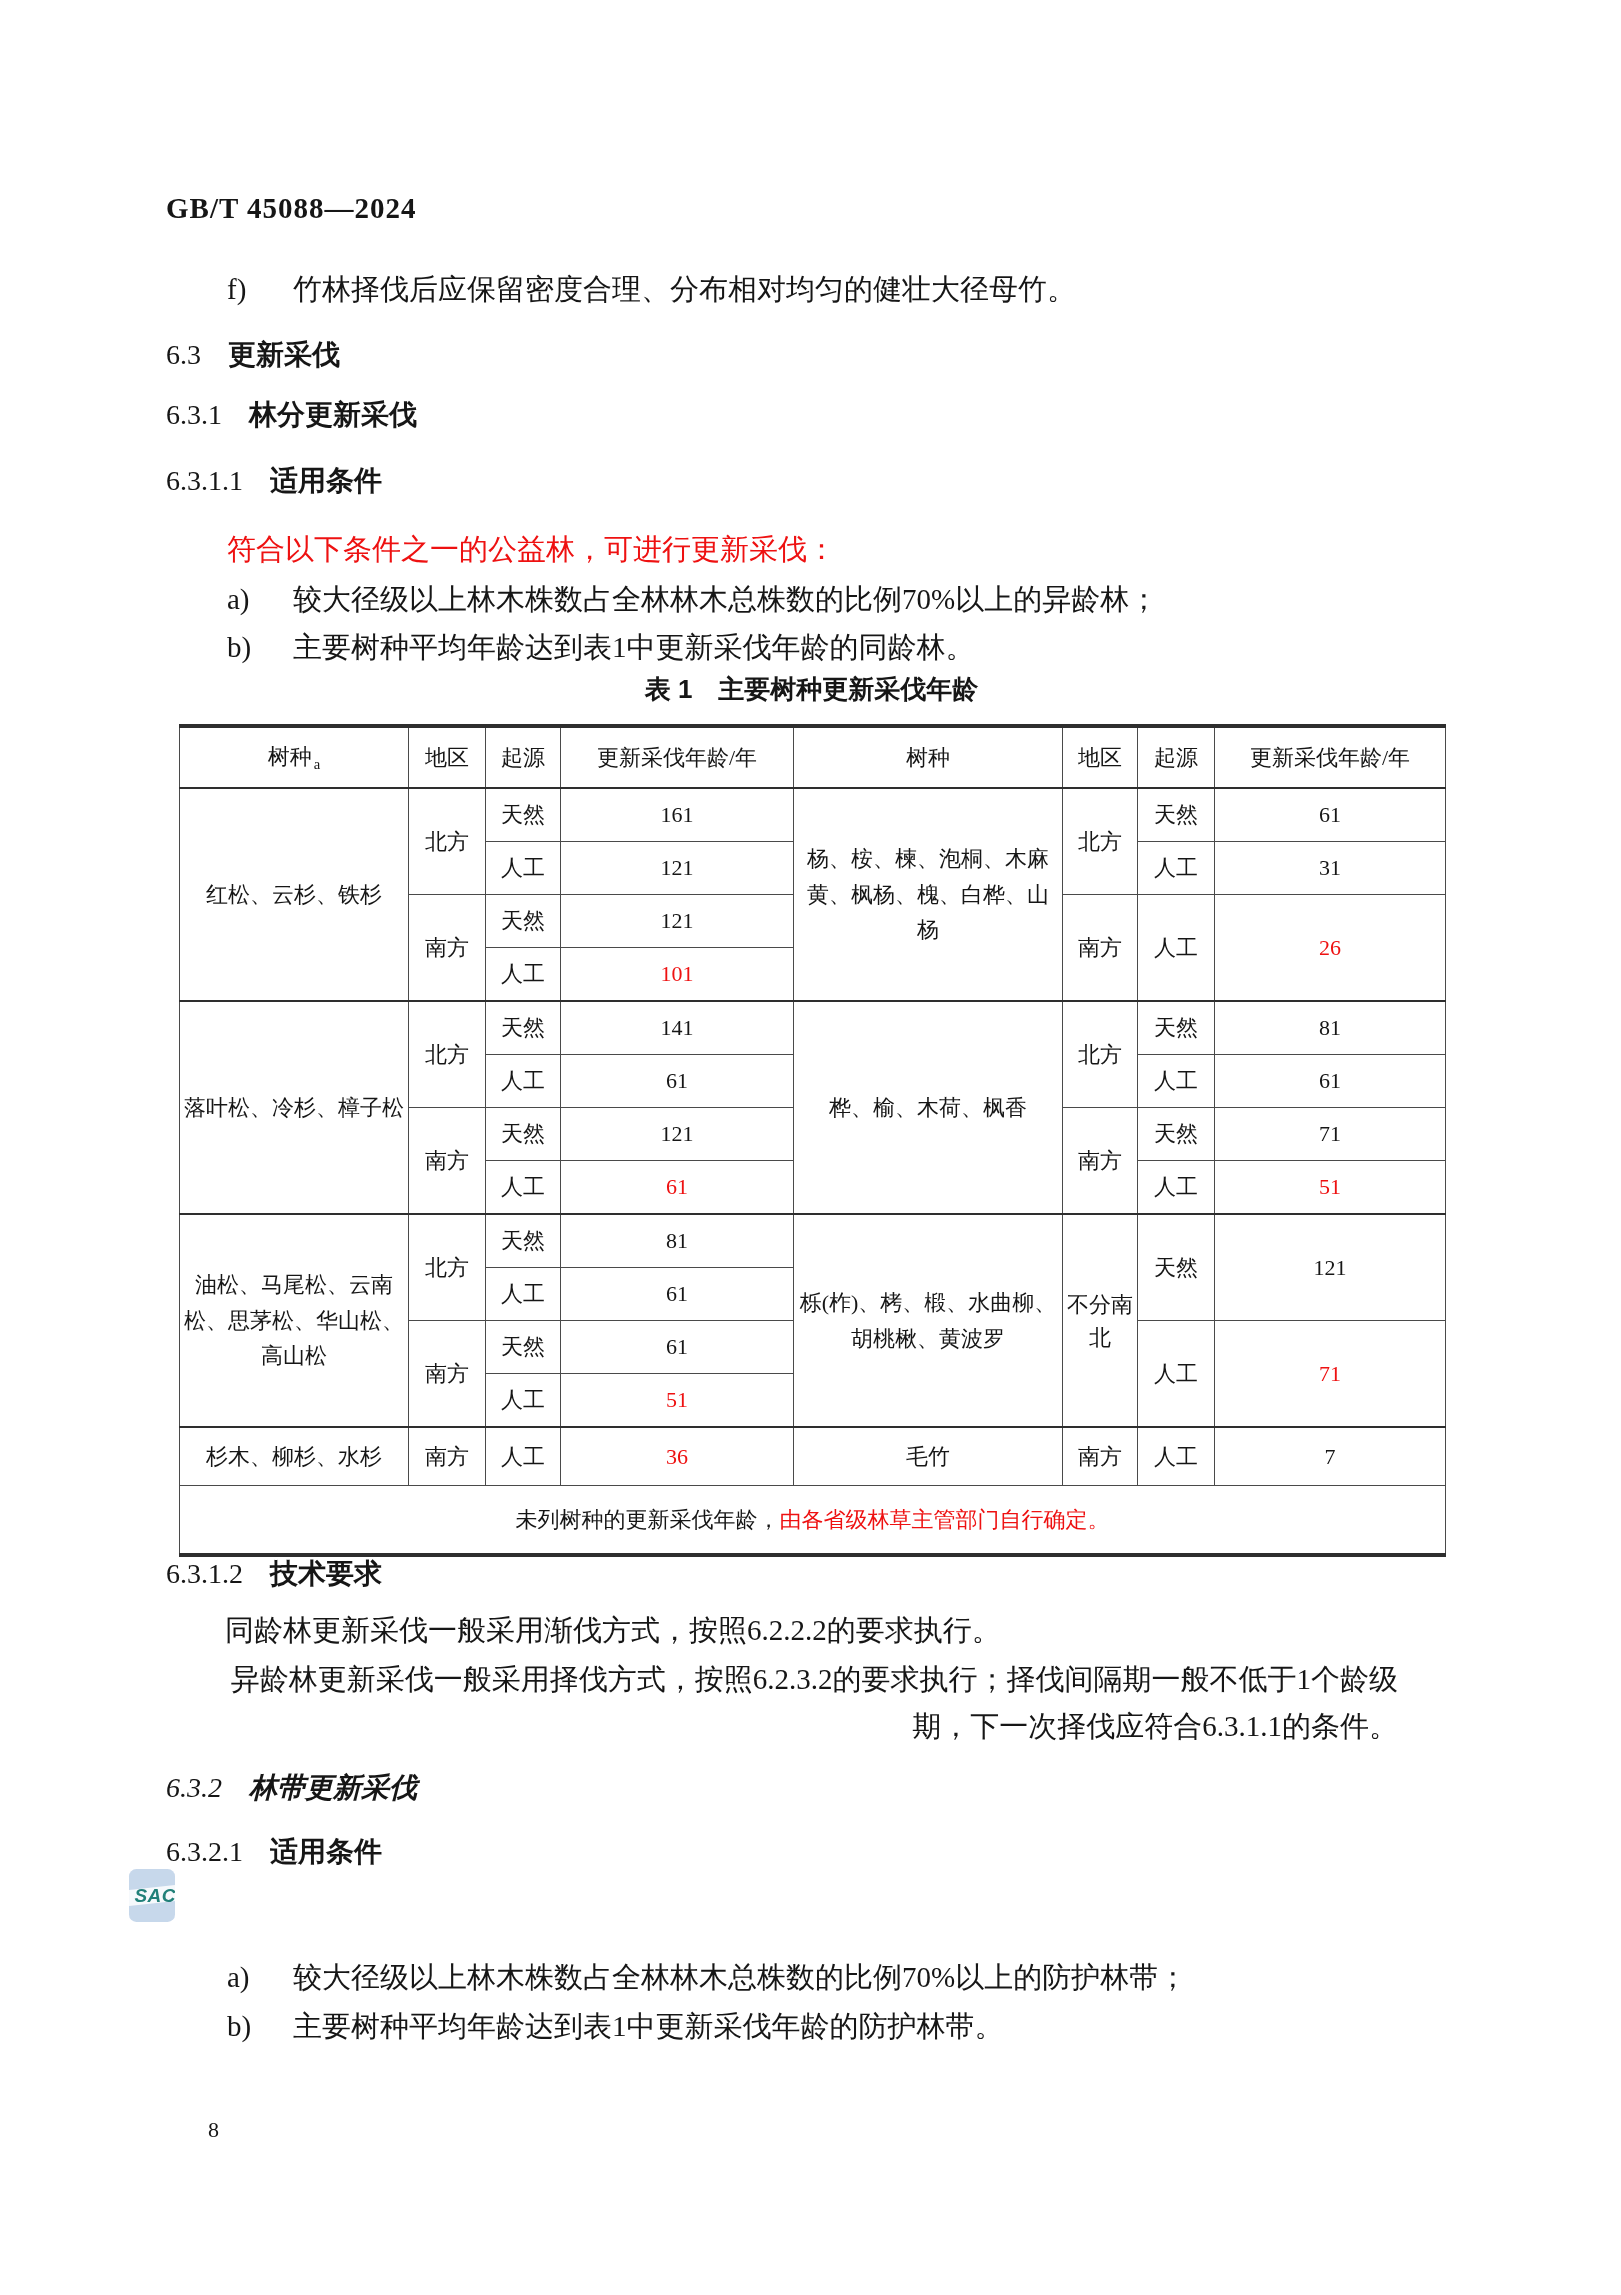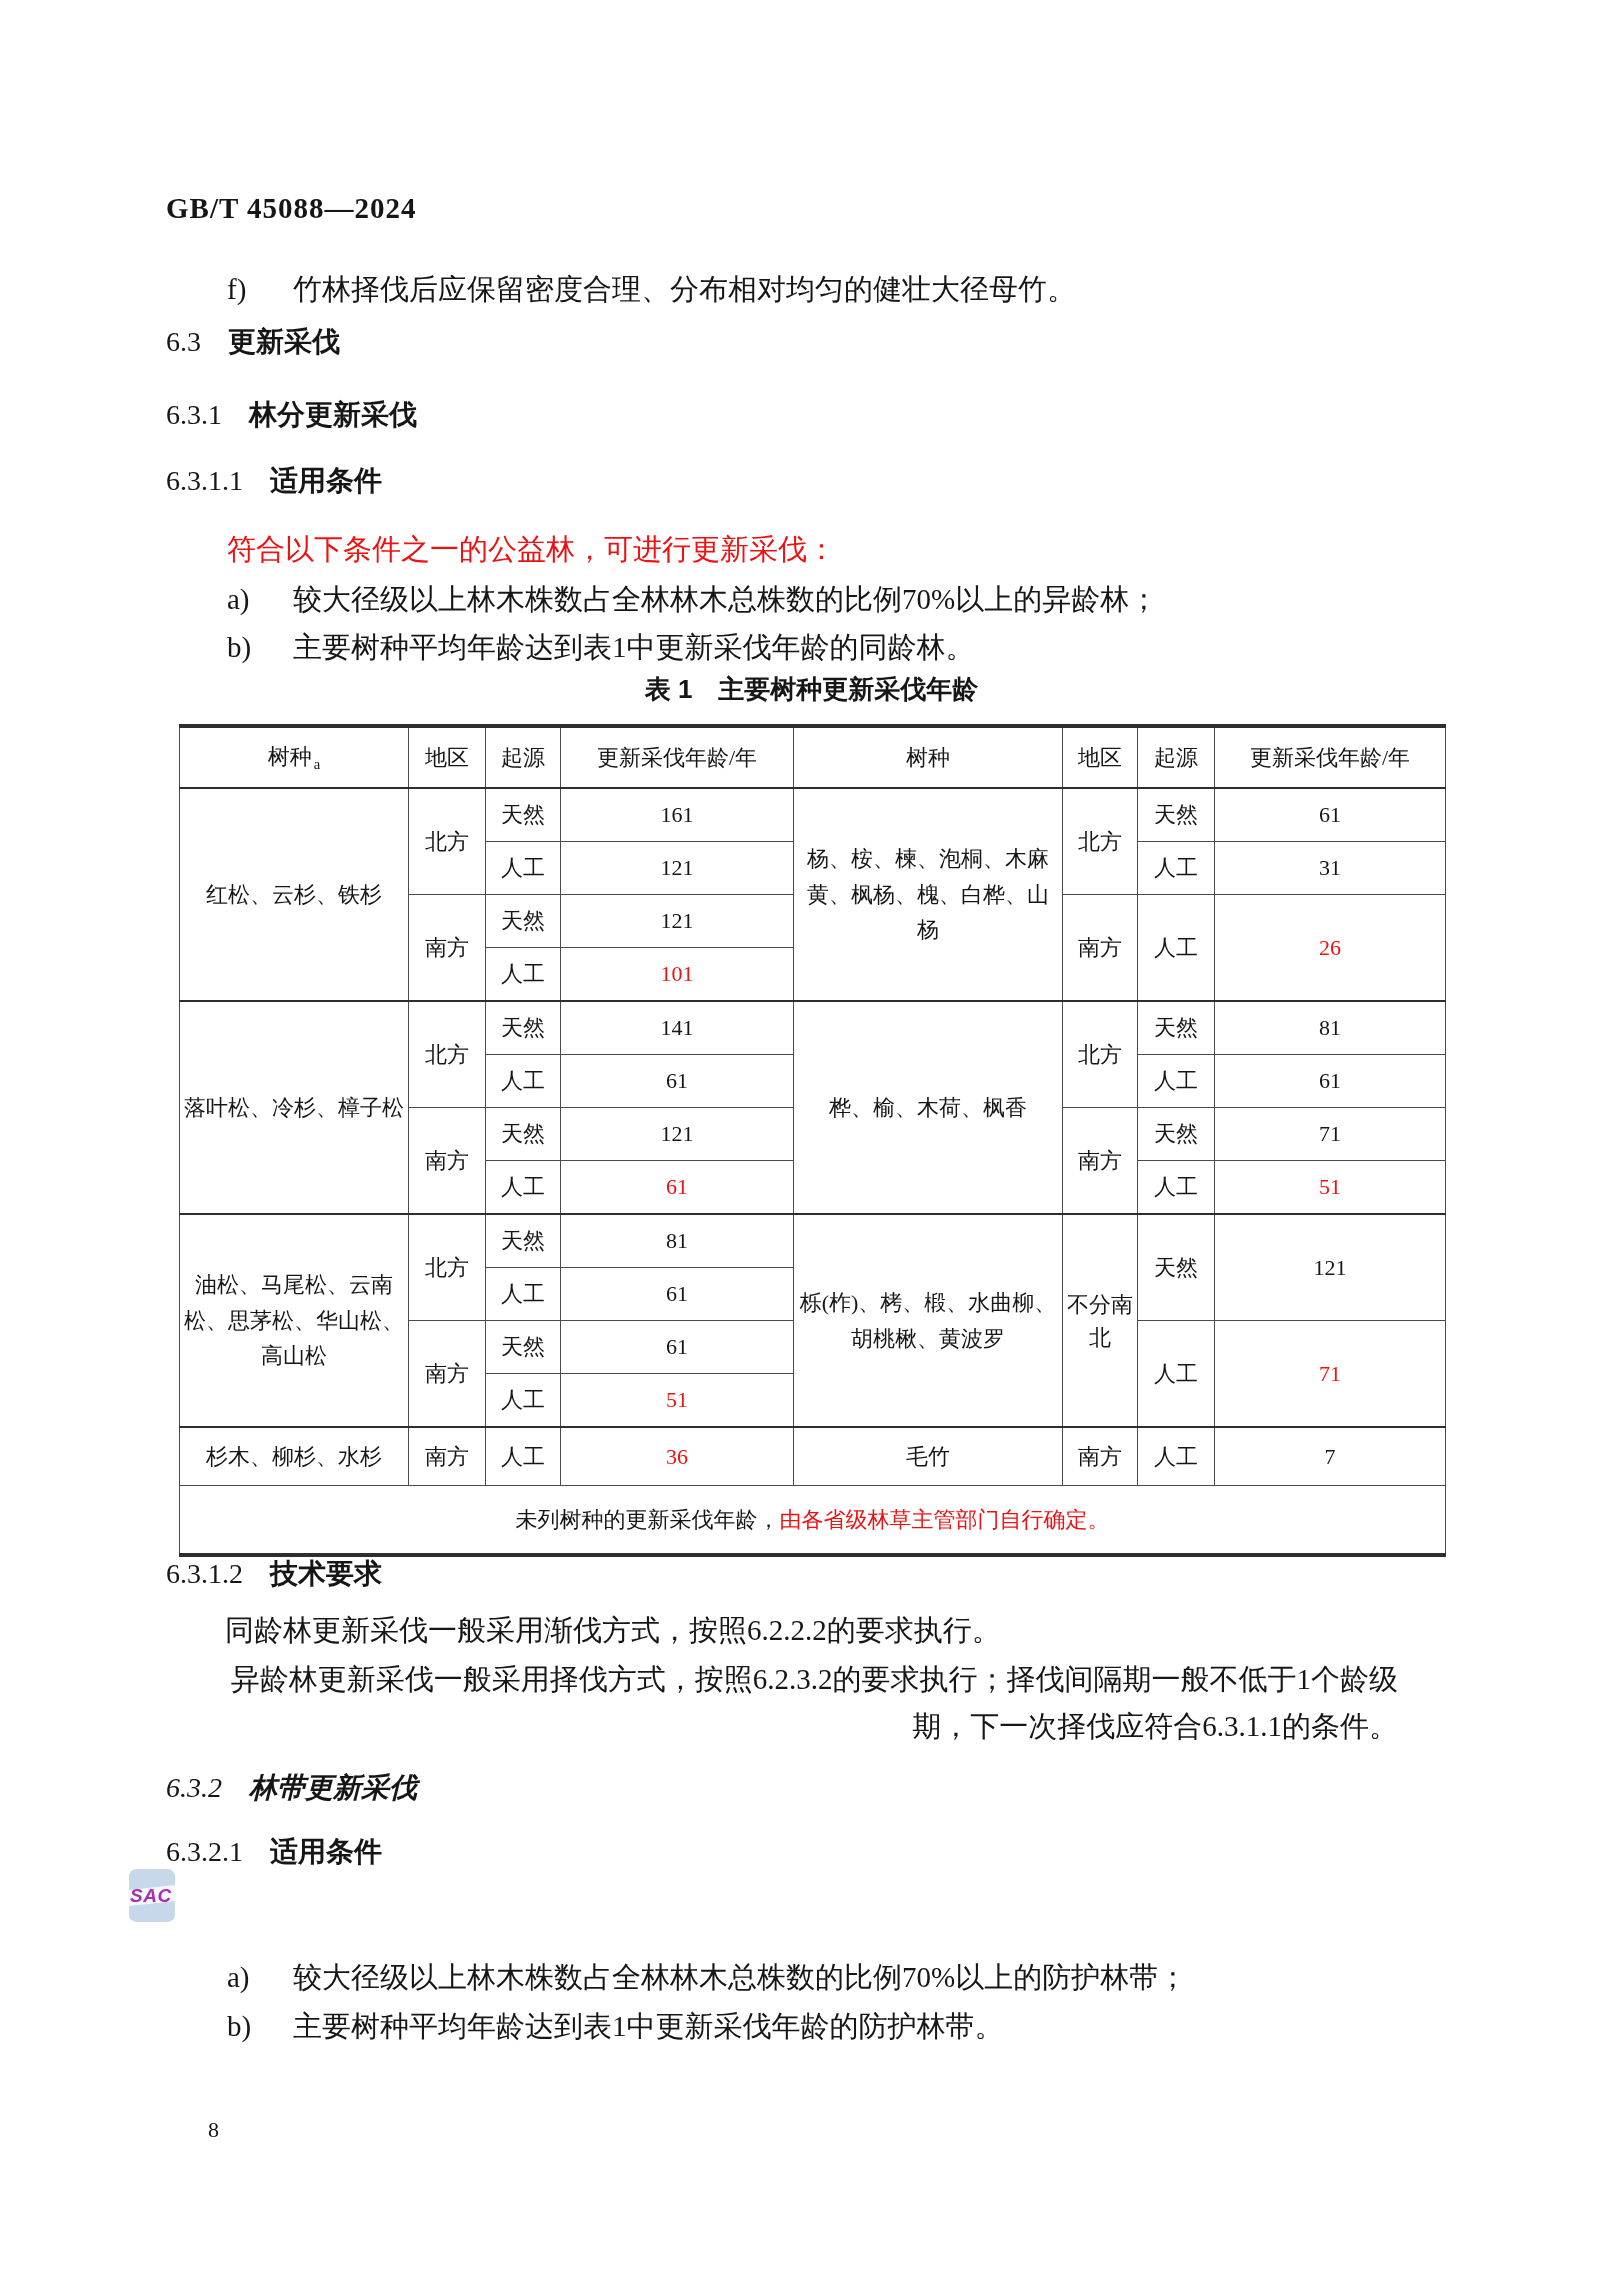--- a/index.html
+++ b/index.html
@@ -34,37 +34,37 @@
   td.species { text-align:left; padding:4.2px 3.1px 4.2px 6.3px; line-height:1.62; }
   td.region2 { padding:0 7.8px; line-height:1.5; }
   td.foot { text-align:left; padding-left:62px; }
   .sup-a { font-size:14.6px; vertical-align:-4.2px; margin-left:2.1px; }
   .pagenum { left:208px; top:2117px; font-size:22px; }
   .sac {
     left:129px; top:1869px; width:46px; height:53px; background:#c3d5ea;
     border-radius:7.3px; opacity:0.92; overflow:hidden;
   }
   .sac .stripe { position:absolute; left:-6.3px; top:18px; width:68px; height:15.7px; background:#ffffff; transform:skewY(-6deg); opacity:0.85; }
-  .sac .sac-text { position:absolute; left:1px; top:15.7px; width:100%; text-align:left;
+  .sac .sac-text { position:absolute; left:1px; top:15.7px; width:100%; text-align:right;
     font-family:"Liberation Sans","DejaVu Sans",sans-serif; font-style:italic; font-weight:bold;
-    font-size:19px; color:#a21caf; letter-spacing:0.5px; }
+    font-size:19px; color:#0f766e; letter-spacing:0.5px; }
 </style>
 </head>
 <body>
 
 <div class="page">
 
   <div class="abs std-code">GB/T 45088—2024</div>
 
   <div class="abs body-text clause-item" style="left:227px; top:267px;">
     <span class="lbl">f)</span>
     <span>竹林择伐后应保留密度合理、分布相对均匀的健壮大径母竹。</span>
   </div>
 
-  <div class="abs heading" style="left:166px; top:323px;">
+  <div class="abs heading" style="left:166px; top:336px;">
     <span class="num">6.3</span><span>更新采伐</span>
   </div>
 
   <div class="abs heading" style="left:166px; top:396px;">
     <span class="num">6.3.1</span><span>林分更新采伐</span>
   </div>
 
   <div class="abs heading" style="left:166px; top:462px;">
     <span class="num">6.3.1.1</span><span>适用条件</span>
   </div>

